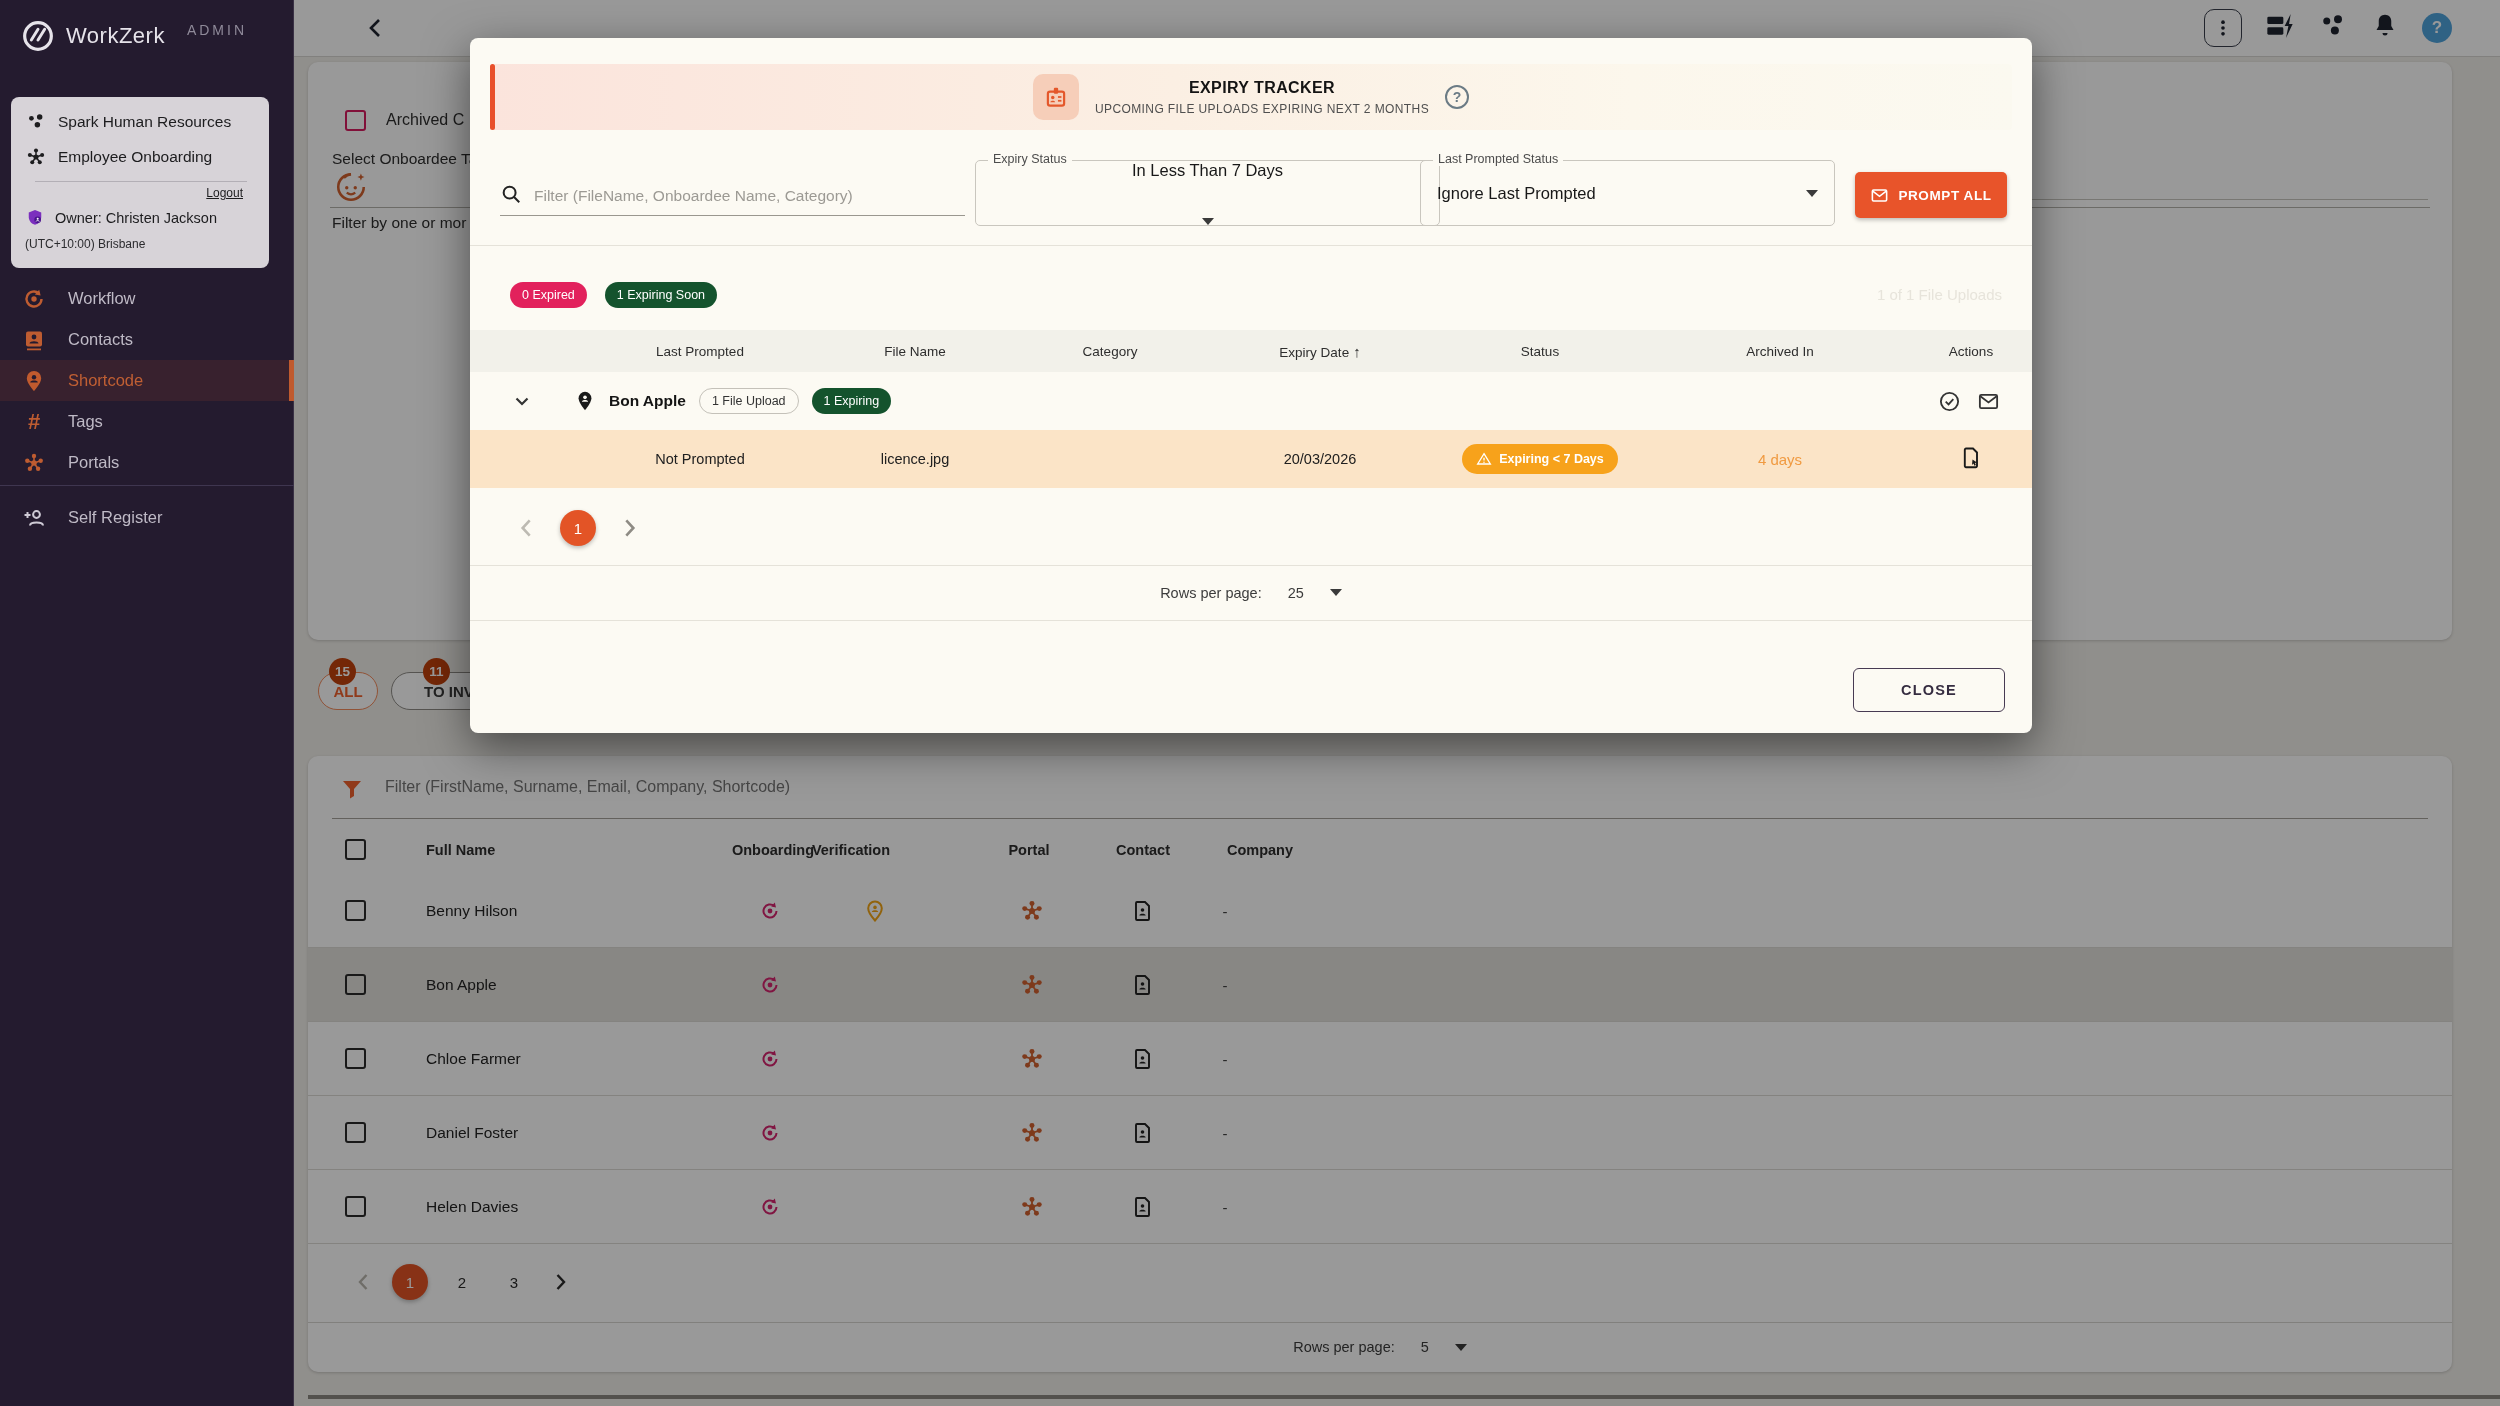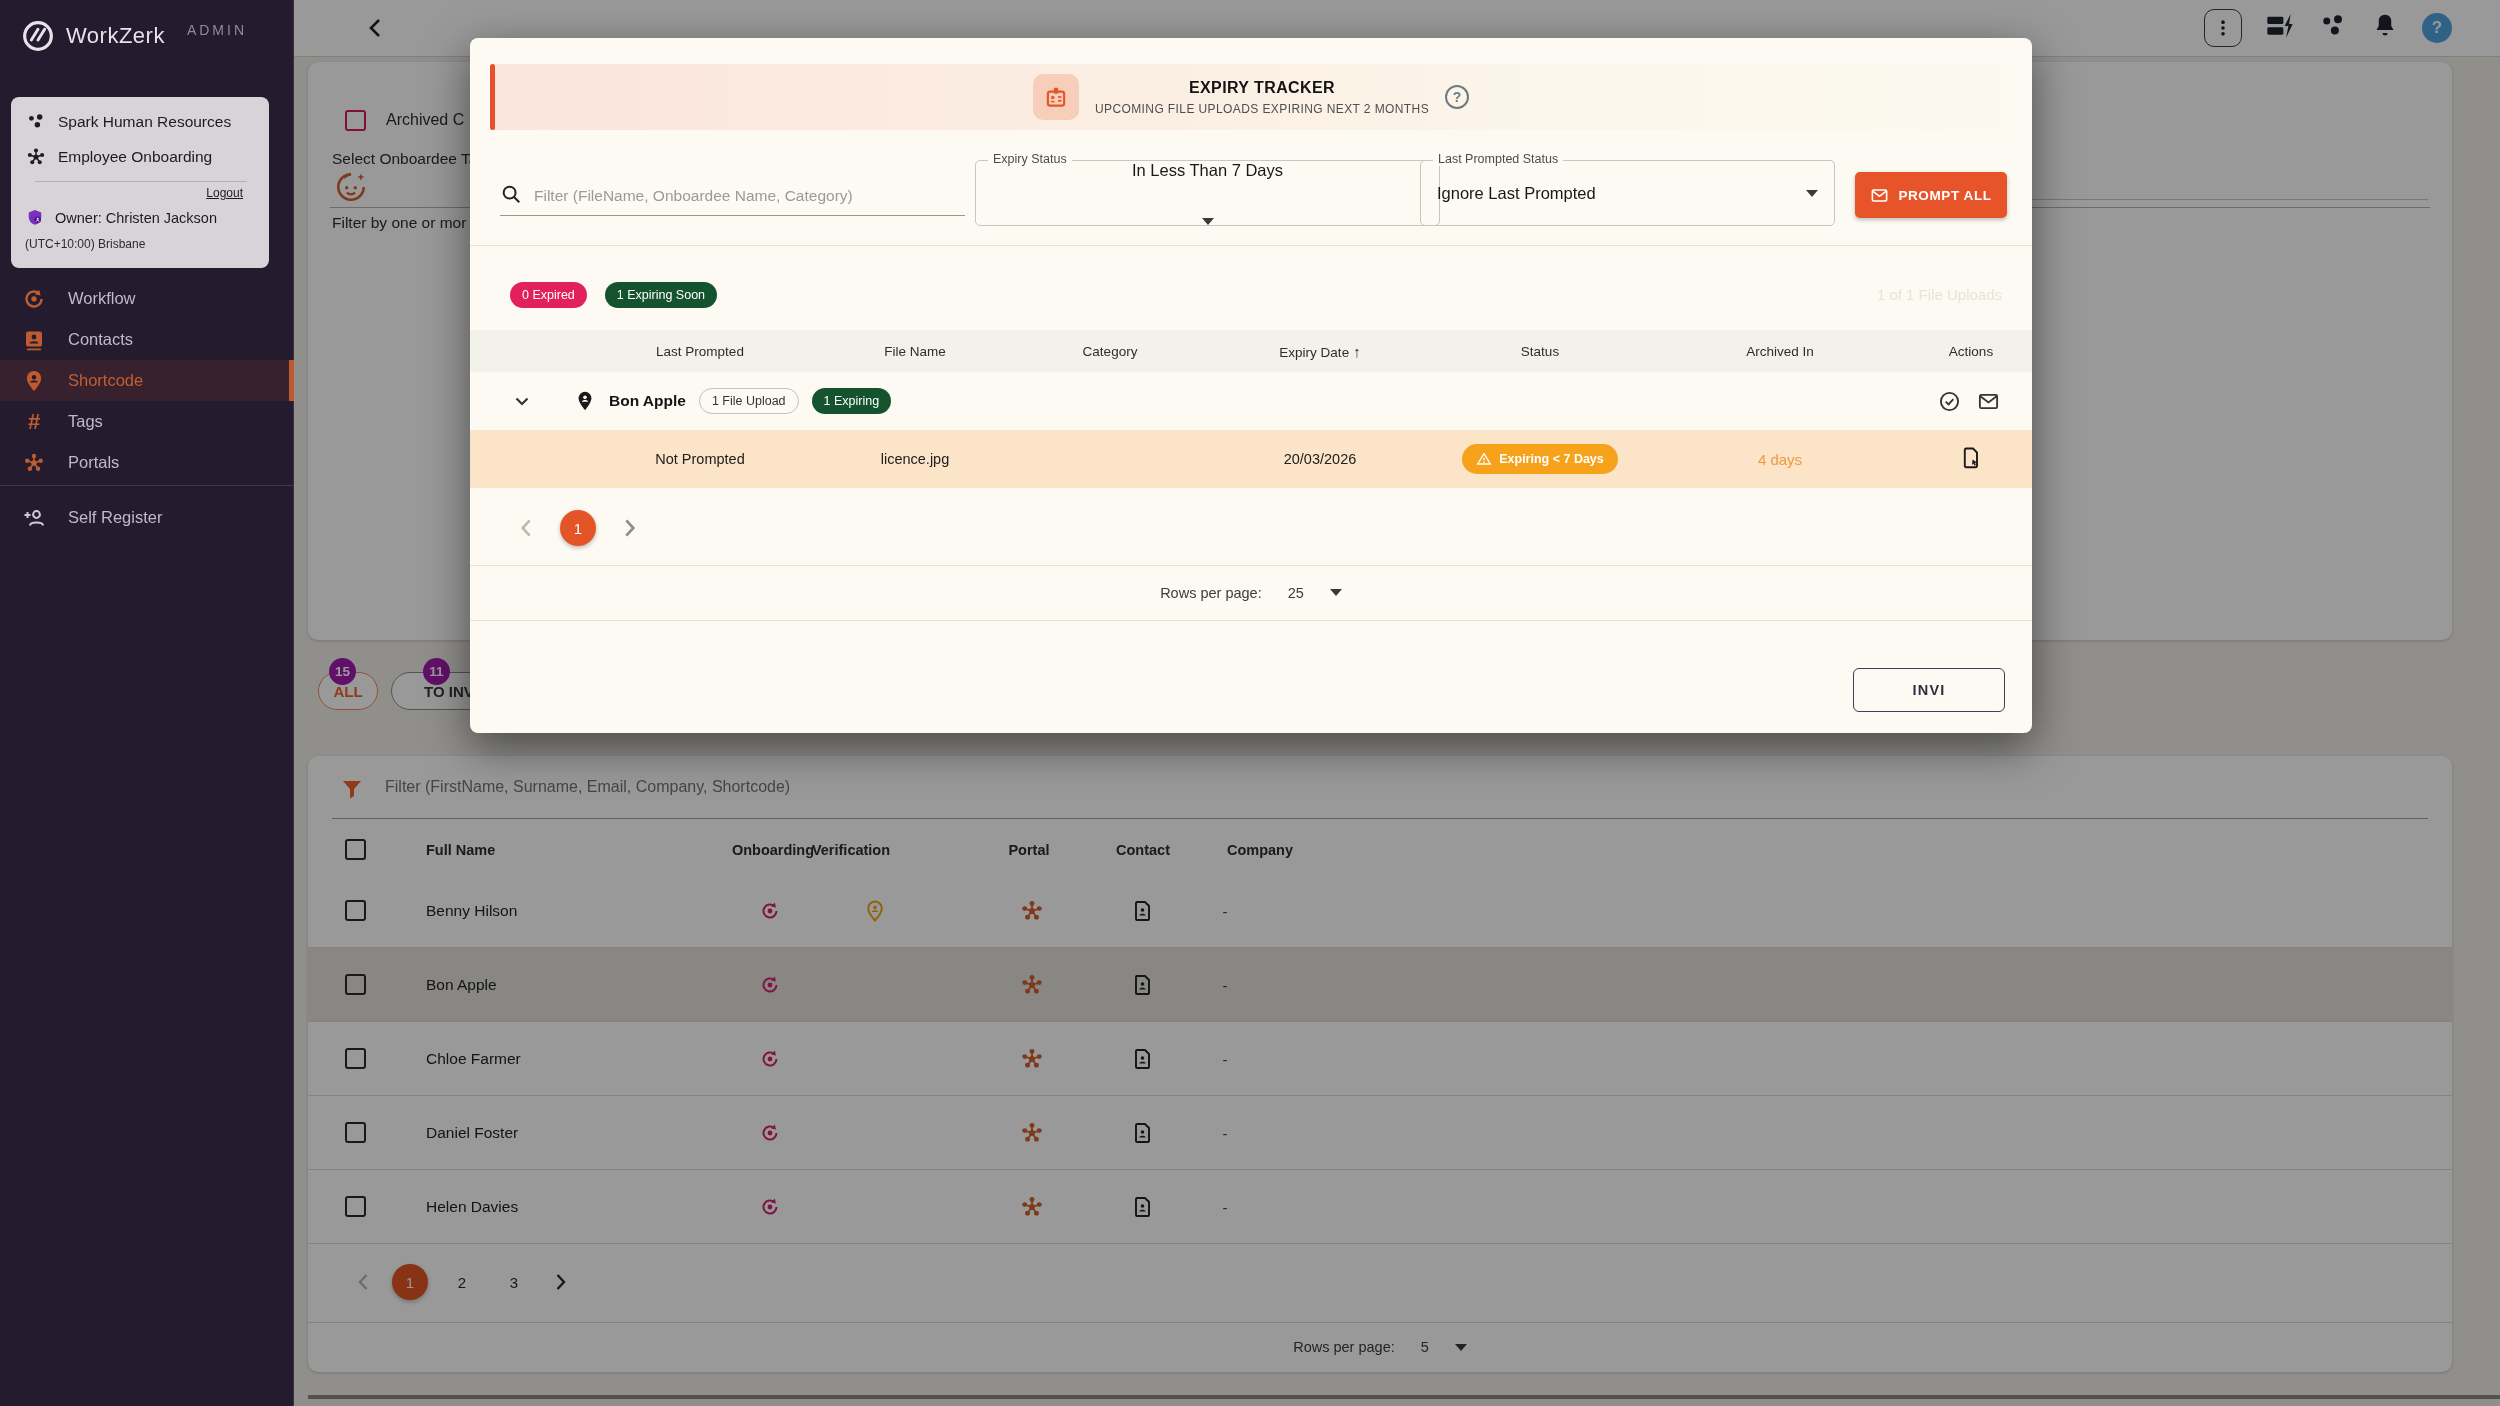--- a/index.html
+++ b/index.html
@@ -38,21 +38,21 @@
   .main { position:absolute; left:294px; top:57px; width:2206px; height:1349px; background:#F0EEE9; z-index:1; }
   .card { position:absolute; background:#FFFFFF; border-radius:10px; box-shadow:0 1px 3px rgba(0,0,0,0.18); }
   .cardA { left:14px; top:5px; width:2144px; height:578px; }
   .cb { display:inline-block; width:21px; height:21px; border-radius:3px; }
   .cb.pink { border:2.5px solid #D81B60; }
   .cb.dark { border:2.5px solid #2B2B2B; }
   .txt-md { font-size:16px; color:#2F2F2F; }
   .txt-sm { font-size:15.5px; color:#2F2F2F; }
   .hline { position:absolute; border-top:1px solid #B5B2AC; }
   .badge-chip { position:absolute; height:38px; border-radius:19px; background:#FFFFFF; display:flex; align-items:center; justify-content:center; font-size:15px; font-weight:bold; }
-  .count-badge { position:absolute; width:27px; height:27px; border-radius:50%; background:#a21caf; color:#fff; font-size:13.5px; font-weight:bold; display:flex; align-items:center; justify-content:center; z-index:2; }
+  .count-badge { position:absolute; width:27px; height:27px; border-radius:50%; background:#c2410c; color:#fff; font-size:13.5px; font-weight:bold; display:flex; align-items:center; justify-content:center; z-index:2; }
   .cardB { left:14px; top:699px; width:2144px; height:616px; }
   .filter-ph { font-size:16px; color:#8E8C88; }
   .bg-hdr { font-size:14.5px; color:#2E2E2E; font-weight:bold; }
   .bg-row { position:absolute; left:0; width:2144px; height:74px; }
   .bg-row.sel { background:#E3E1DC; }
   .bg-row .name { position:absolute; left:118px; top:50%; transform:translateY(-50%); font-size:15.5px; color:#242424; }
   .rowline { border-bottom:1px solid #DDDBD6; }
   .icon-c { position:absolute; top:50%; transform:translate(-50%,-50%); }
   .dash { font-size:15px; color:#444; }
   .pg-circle { width:36px; height:36px; border-radius:50%; background:#E35426; color:#fff; font-size:15px; display:flex; align-items:center; justify-content:center; box-shadow:0 2px 4px rgba(0,0,0,.25); }
@@ -630,16 +630,16 @@
     </div>
 
     <div class="m-div" style="top:527px;"></div>
     <div class="m-rpp">
       <span>Rows per page:</span>
       <span>25</span>
       <span class="caret-sm"></span>
     </div>
     <div class="m-div" style="top:582px;"></div>
 
-    <button class="close-btn">INVI</button>
+    <button class="close-btn">CLOSE</button>
   </div>
 
 </div>
 
 </body></html>

